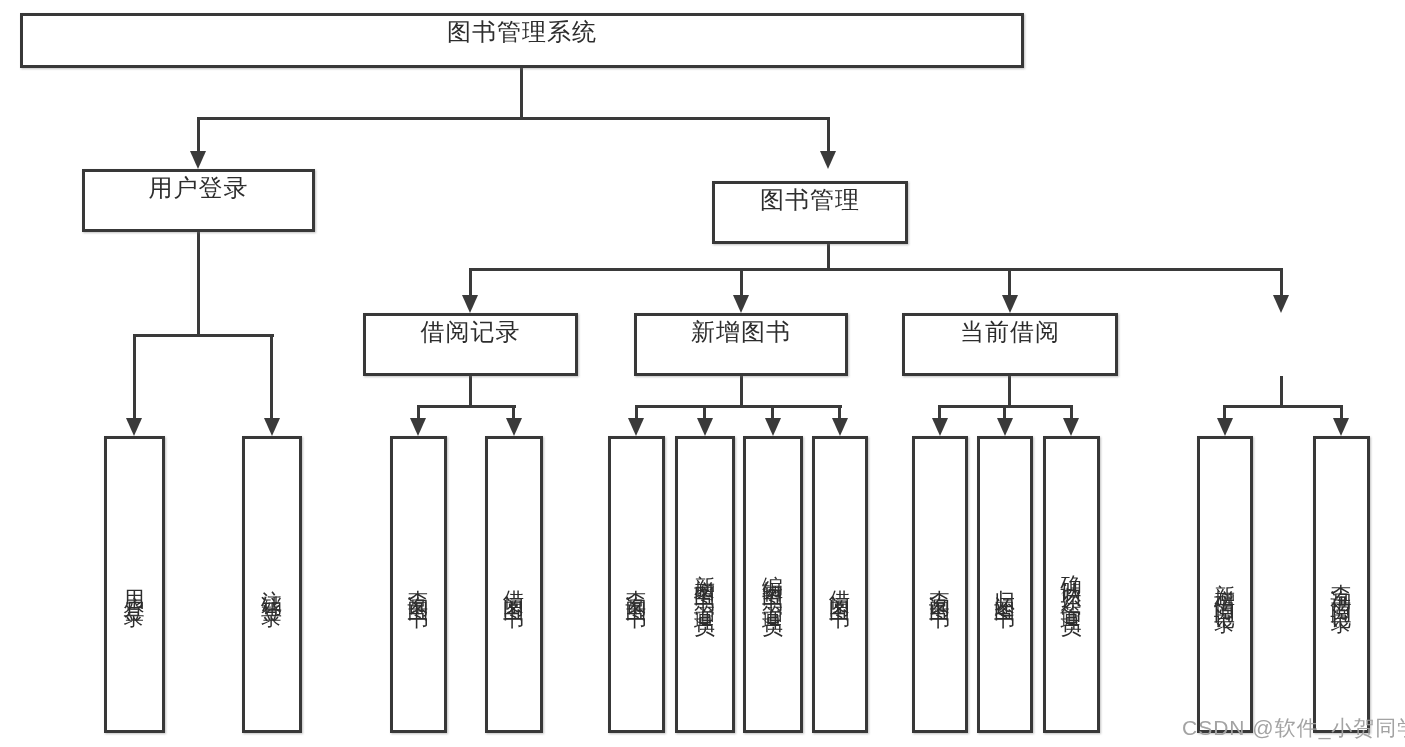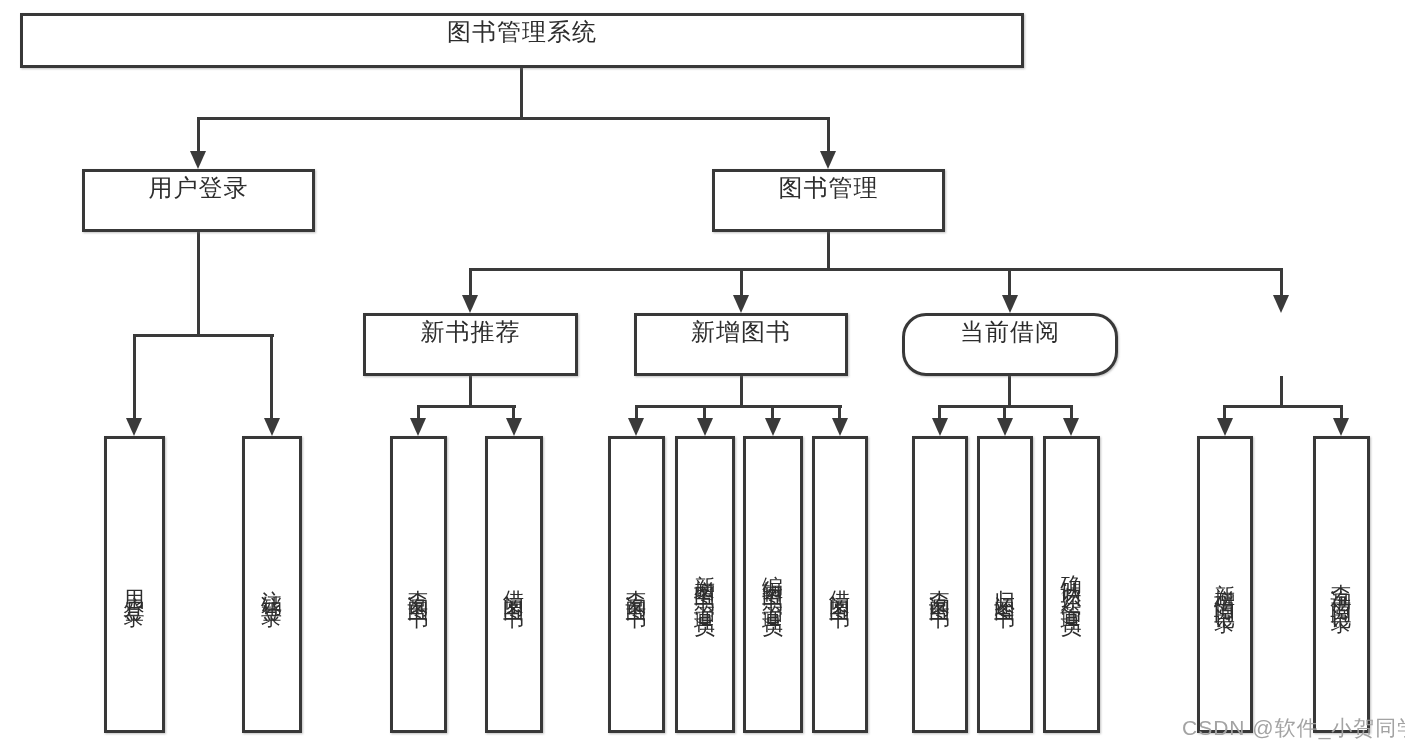--- a/index.html
+++ b/index.html
@@ -70,31 +70,31 @@
 
 <div id="stage">
 
   <div class="hbox" style="left:20px;top:13px;width:1004px;height:55px;">
     <span>图书管理系统</span>
   </div>
 
   <div class="hbox" style="left:82px;top:169px;width:233px;height:63px;">
     <span>用户登录</span>
   </div>
-  <div class="hbox" style="left:712px;top:169px;width:233px;height:63px;">
+  <div class="hbox" style="left:712px;top:181px;width:196px;height:63px;">
     <span>图书管理</span>
   </div>
 
   <div class="hbox" style="left:363px;top:313px;width:215px;height:63px;">
-    <span>新书推荐</span>
+    <span>借阅记录</span>
   </div>
   <div class="hbox" style="left:634px;top:313px;width:214px;height:63px;">
     <span>新增图书</span>
   </div>
-  <div class="hbox" style="left:902px;top:313px;width:216px;height:63px;border-radius:24px;">
+  <div class="hbox" style="left:902px;top:313px;width:216px;height:63px;">
     <span>当前借阅</span>
   </div>
 
   <div class="vbox" style="left:104px;top:436px;width:61px;height:297px;">
     <span>用户登录</span>
   </div>
   <div class="vbox" style="left:242px;top:436px;width:60px;height:297px;">
     <span>注销登录</span>
   </div>
 

